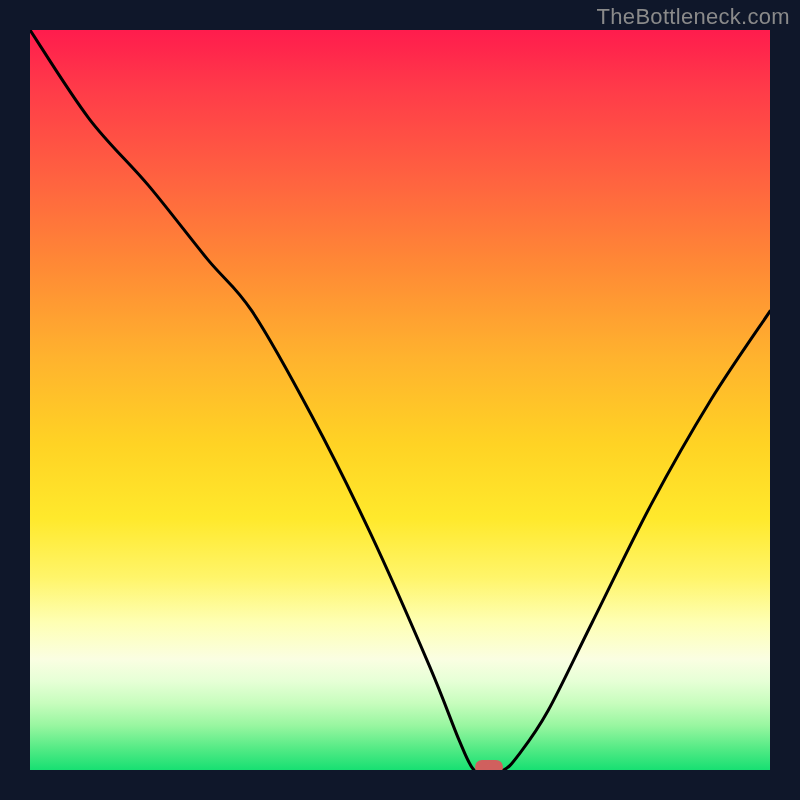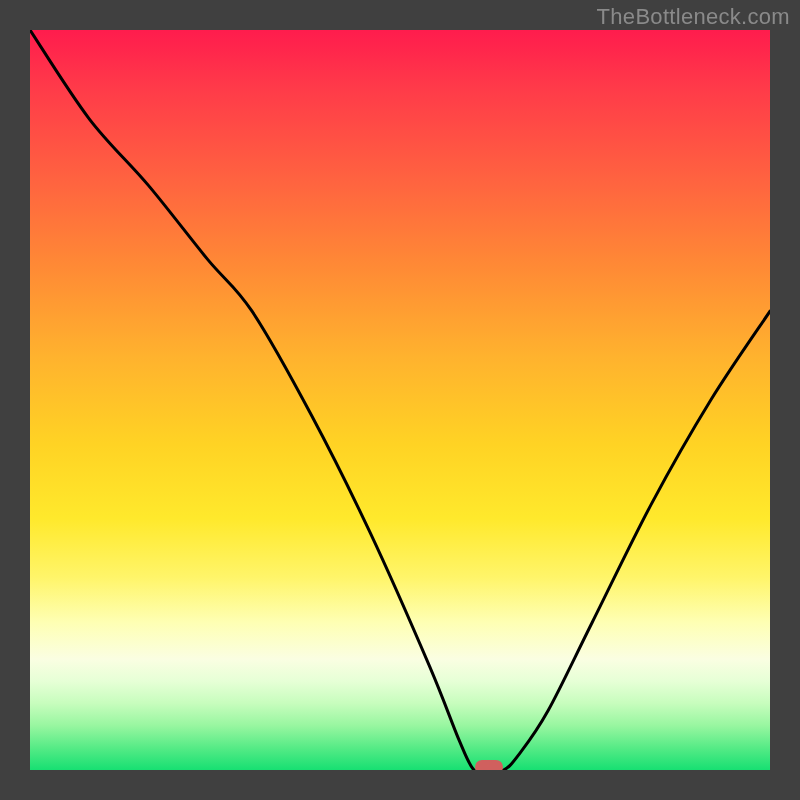--- a/index.html
+++ b/index.html
@@ -8,21 +8,21 @@
     width: 800px;
     height: 800px;
     background: #000;
     overflow: hidden;
     font-family: Arial, Helvetica, sans-serif;
   }
   .frame {
     position: relative;
     width: 800px;
     height: 800px;
-    background: #404040;
+    background: #0f172a;
   }
   .watermark {
     position: absolute;
     top: 4px;
     right: 10px;
     color: #8a8a8a;
     font-size: 22px;
     font-weight: 500;
     letter-spacing: 0.3px;
     z-index: 10;

